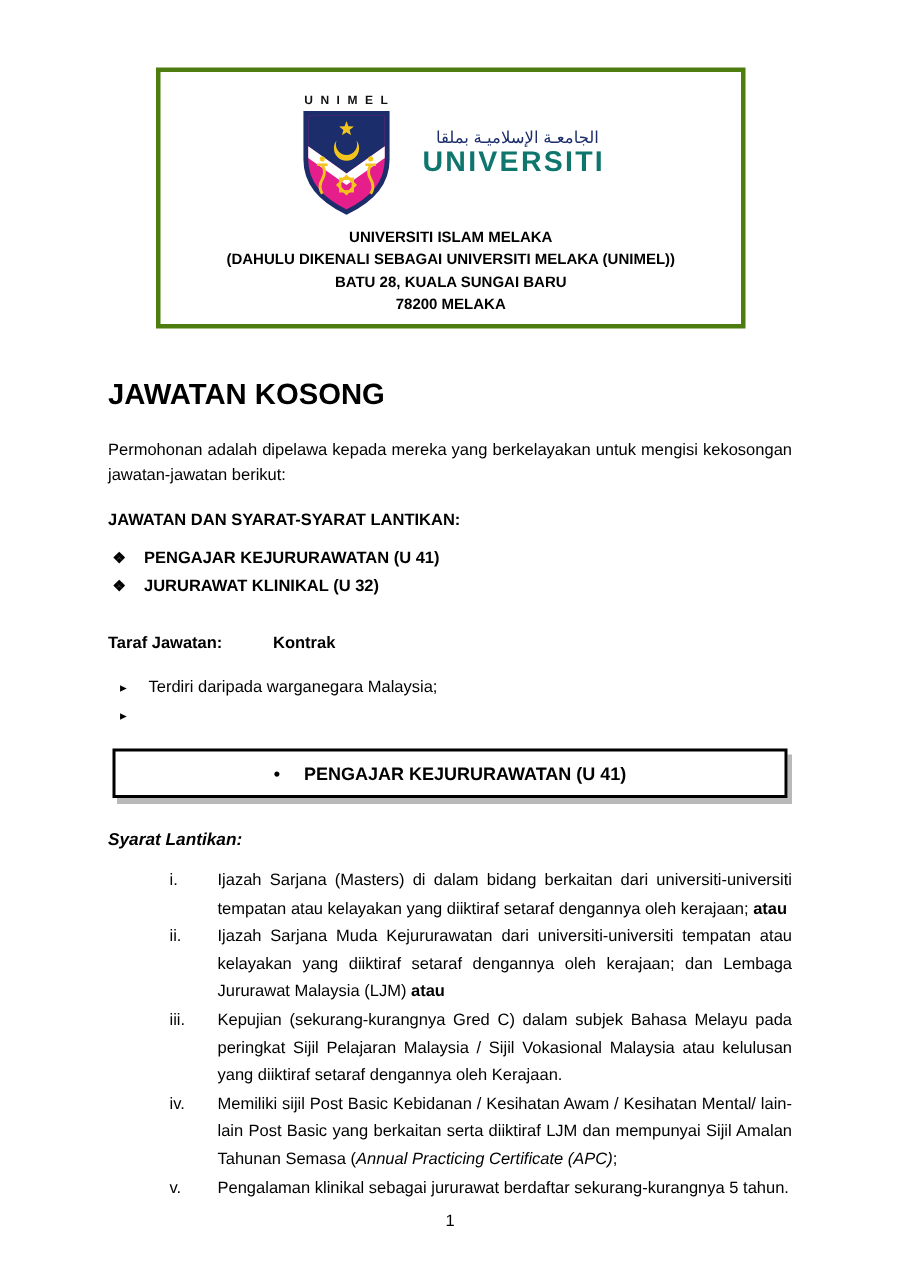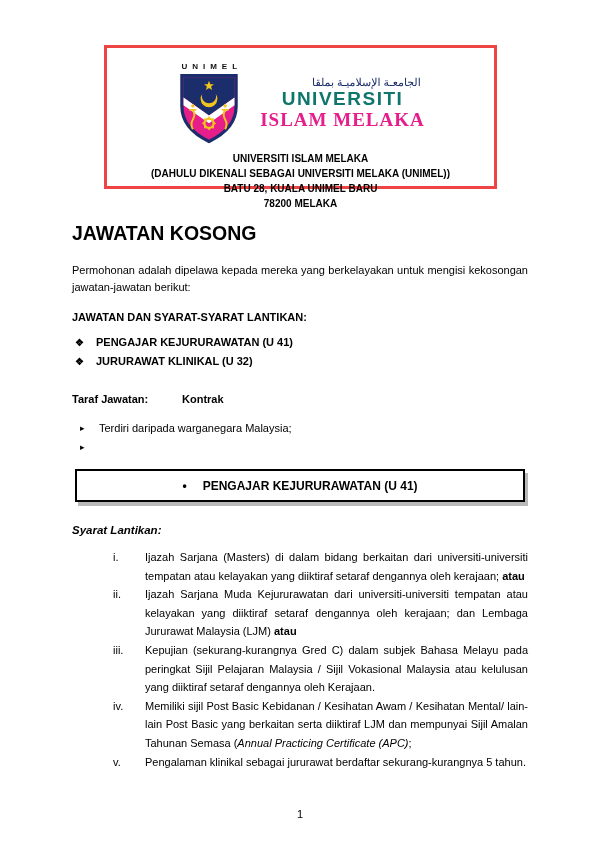--- a/index.html
+++ b/index.html
@@ -11,22 +11,22 @@
     margin: 0 auto;
     background: #ffffff;
     font-family: "Liberation Sans", sans-serif;
     color: #000;
     overflow: hidden;
   }
 
   
   .header-box {
     margin: 45px 103px 0 104px;
-    height: 144px;
-    border: 3px solid #ef4444;
+    height: 174px;
+    border: 3px solid #4d7c0f;
     padding-top: 14px;
   }
   .logo-row {
     display: flex;
     justify-content: center;
     align-items: center;
     gap: 18px;
   }
   .crest-col { display: flex; flex-direction: column; align-items: center; }
   .crest-acronym {
@@ -193,27 +193,26 @@
 
           <g stroke="#f2c41d" fill="none" stroke-width="2.4">
             <rect x="43.5" y="71.5" width="13" height="13"></rect>
             <rect x="43.5" y="71.5" width="13" height="13" transform="rotate(45 50 78)"></rect>
           </g>
         </svg>
       </div>
       <div class="wordmark-col">
         <div class="arabic-line">الجامعـة الإسلاميـة بملقا</div>
         <div class="wm-line1">UNIVERSITI</div>
-        <div class="wm-line2">ISLAM MELAKA</div>
       </div>
     </div>
     <div class="address-block">
         <div class="addr-line">UNIVERSITI ISLAM MELAKA</div>
         <div class="addr-line">(DAHULU DIKENALI SEBAGAI UNIVERSITI MELAKA (UNIMEL))</div>
-        <div class="addr-line">BATU 28, KUALA UNIMEL BARU</div>
+        <div class="addr-line">BATU 28, KUALA SUNGAI BARU</div>
         <div class="addr-line">78200 MELAKA</div>
       </div>
   </div>
 
   <div class="content">
 
     <h1 class="doc-title">JAWATAN KOSONG</h1>
 
     <p class="intro">Permohonan adalah dipelawa kepada mereka yang berkelayakan untuk mengisi kekosongan jawatan-jawatan berikut:</p>
 

